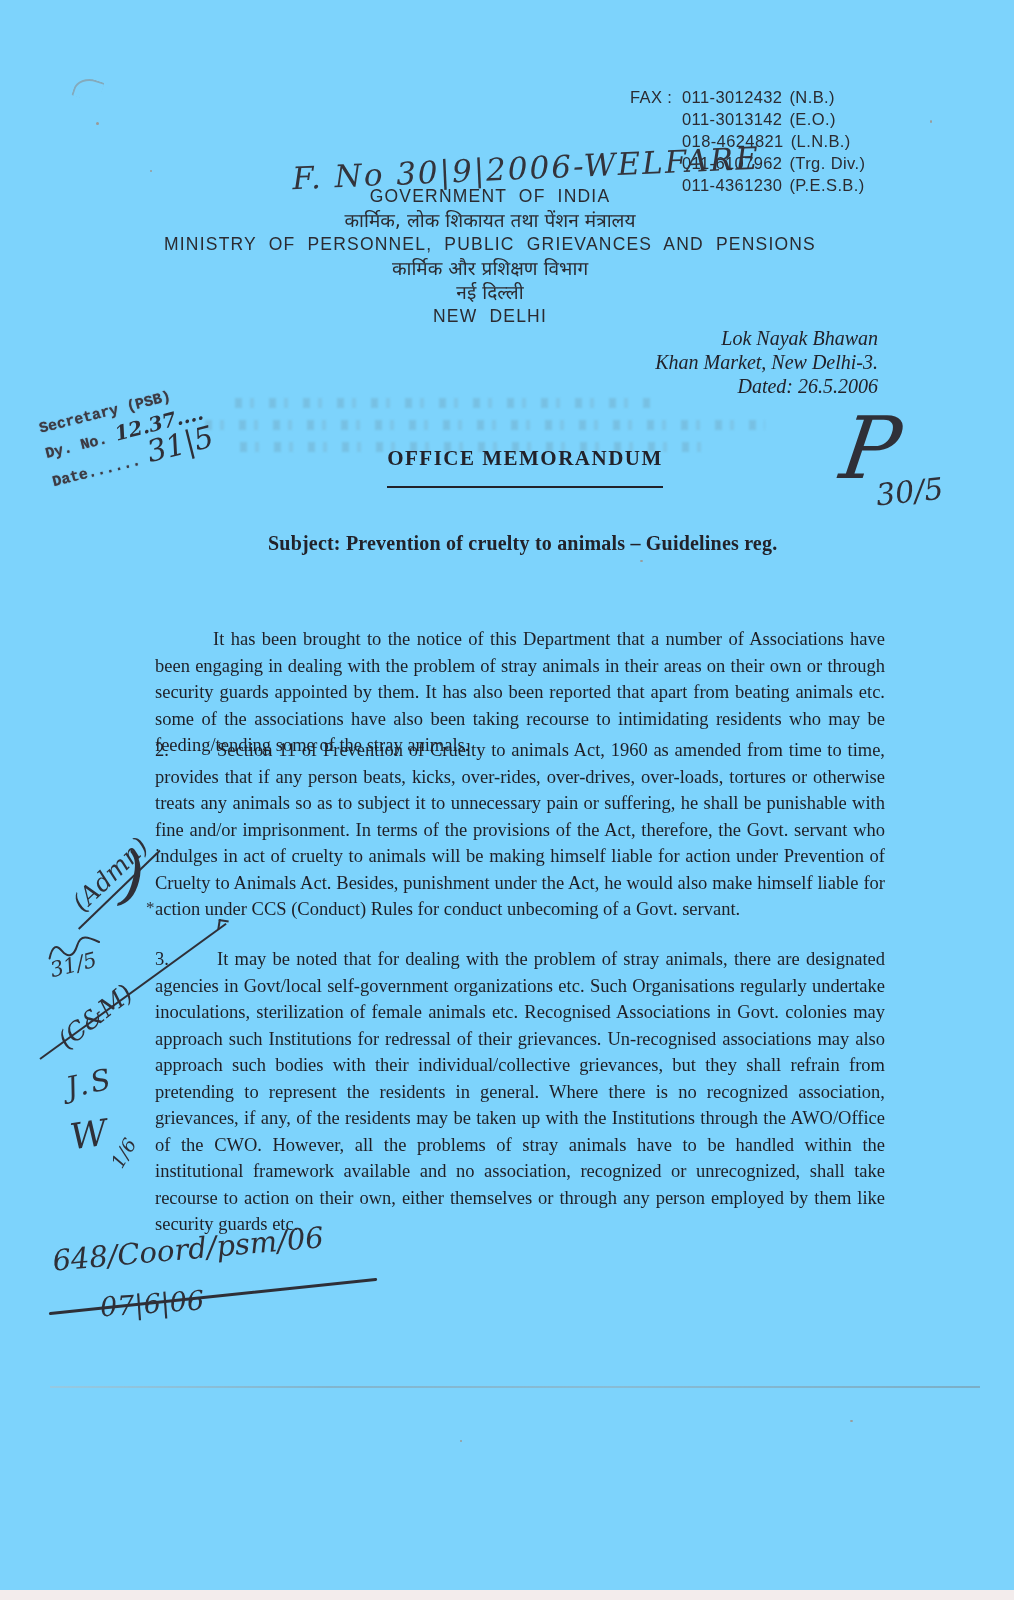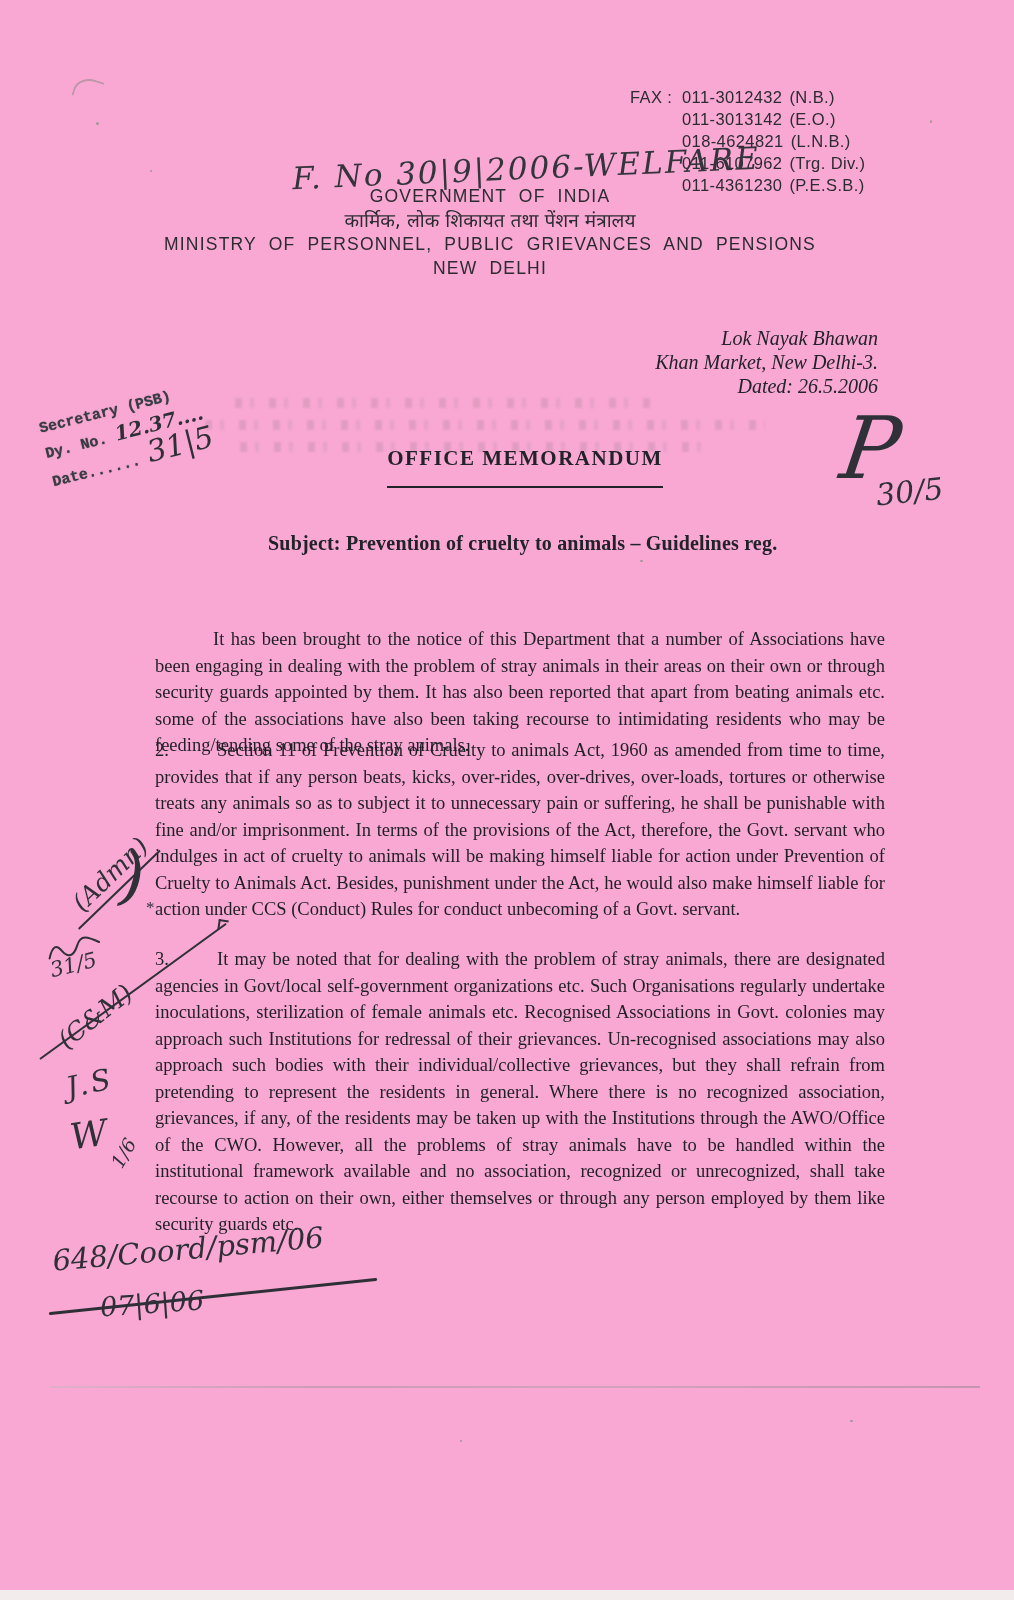--- a/index.html
+++ b/index.html
@@ -1,16 +1,16 @@
 <!DOCTYPE html>
 <html><head>
 <meta charset="utf-8">
 <style>
   html,body{margin:0;padding:0;background:#e8e8e6;}
-  .page{position:relative;width:1014px;height:1600px;background:#f9a8d4;overflow:hidden;
+  .page{position:relative;width:1014px;height:1600px;background:#7dd3fc;overflow:hidden;
         font-family:"Liberation Serif",serif;color:#22222a;}
   
   .fax{position:absolute;left:630px;top:86px;font-family:"Liberation Sans",sans-serif;
        font-size:16.5px;line-height:22px;color:#2b2b31;letter-spacing:.4px;}
   .fax-row{white-space:nowrap;}
   .fax-row .num{display:inline-block;}
   .fax-label{display:inline-block;width:52px;}
   .fax-indent{display:inline-block;width:52px;}
   .fax .code{margin-left:7px;}
   
@@ -114,20 +114,22 @@
     <div class="fax-row"><span class="fax-indent"></span><span class="num">011-6107962</span><span class="code">(Trg. Div.)</span></div>
     <div class="fax-row"><span class="fax-indent"></span><span class="num">011-4361230</span><span class="code">(P.E.S.B.)</span></div>
   </div>
 
   <div class="fileno hand">F. No 30|9|2006-WELFARE</div>
 
   <div class="letterhead">
     <div class="lh-en">GOVERNMENT OF INDIA</div>
     <div class="lh-hi">कार्मिक, लोक शिकायत तथा पेंशन मंत्रालय</div>
     <div class="lh-en">MINISTRY OF PERSONNEL, PUBLIC GRIEVANCES AND PENSIONS</div>
+    <div class="lh-hi">कार्मिक और प्रशिक्षण विभाग</div>
+    <div class="lh-hi">नई दिल्ली</div>
     <div class="lh-en">NEW DELHI</div>
   </div>
 
   <div class="addr">
     <div>Lok Nayak Bhawan</div>
     <div>Khan Market, New Delhi-3.</div>
     <div>Dated: 26.5.2006</div>
   </div>
 
   <div class="stamp">

